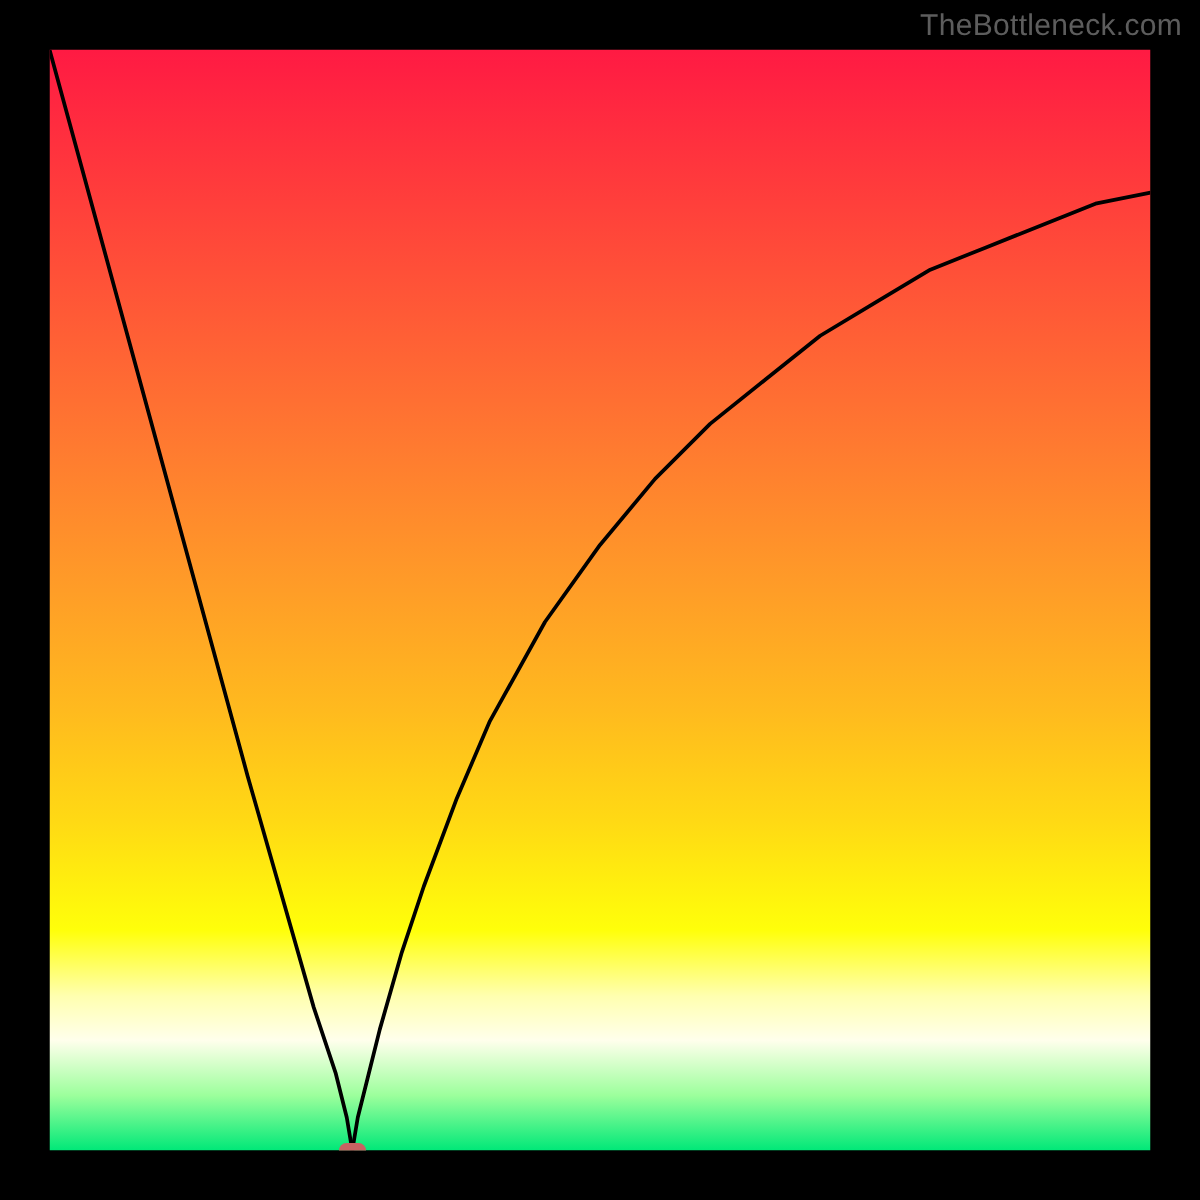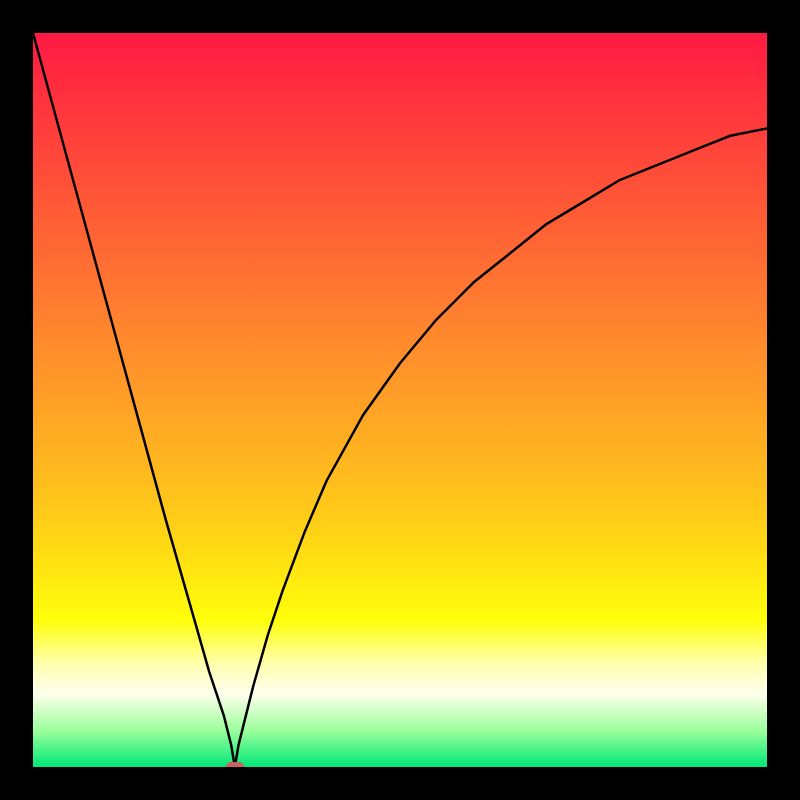--- a/index.html
+++ b/index.html
@@ -66,20 +66,21 @@
     color: #5d5d5d;
     font-size: 20px;
     letter-spacing: 0.2px;
   }
 </style>
 </head>
 <body>
 
 <div class="frame">
 
+  <div class="watermark">TheBottleneck.com</div>
 
   <div class="plot">
     <div class="bg-gradient"></div>
     <svg class="curve" width="734" height="734" viewBox="0 0 734 734" preserveAspectRatio="none">
       <path id="path-left" fill="none" stroke="#000" stroke-width="2.5" stroke-linecap="round" stroke-linejoin="round" d="M0.00 0.00 L22.02 80.74 L44.04 161.48 L66.06 242.22 L88.08 322.96 L110.10 403.70 L132.12 484.44 L146.80 535.82 L161.48 587.20 L176.16 638.58 L183.50 660.60 L190.84 682.62 L198.18 711.98 L201.85 734.00"></path>
       <path id="path-right" fill="none" stroke="#000" stroke-width="2.5" stroke-linecap="round" stroke-linejoin="round" d="M201.85 734.00 L205.52 711.98 L212.86 682.62 L220.20 653.26 L234.88 601.88 L249.56 557.84 L271.58 499.12 L293.60 447.74 L330.30 381.68 L367.00 330.30 L403.70 286.26 L440.40 249.56 L477.10 220.20 L513.80 190.84 L550.50 168.82 L587.20 146.80 L623.90 132.12 L660.60 117.44 L697.30 102.76 L734.00 95.42"></path>
     </svg>
     <div id="marker" class="marker" style="left: 201.85px; top: 734px; background: rgb(200, 98, 98);"></div>
   </div>
 

